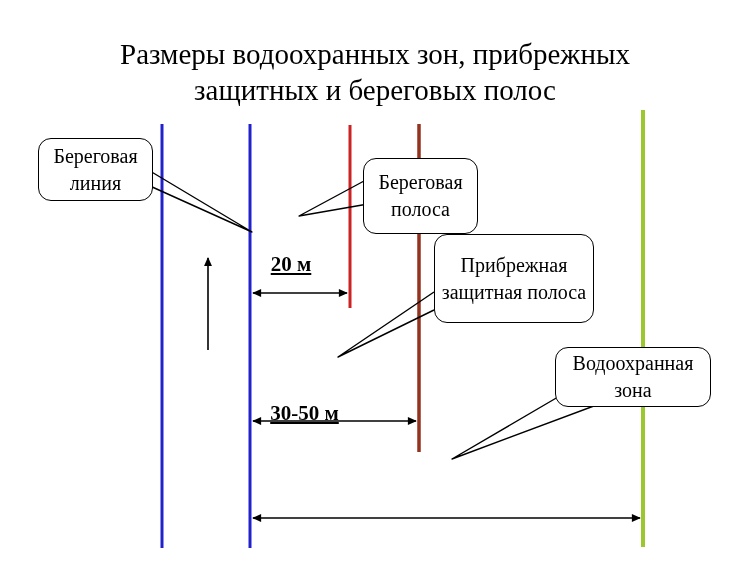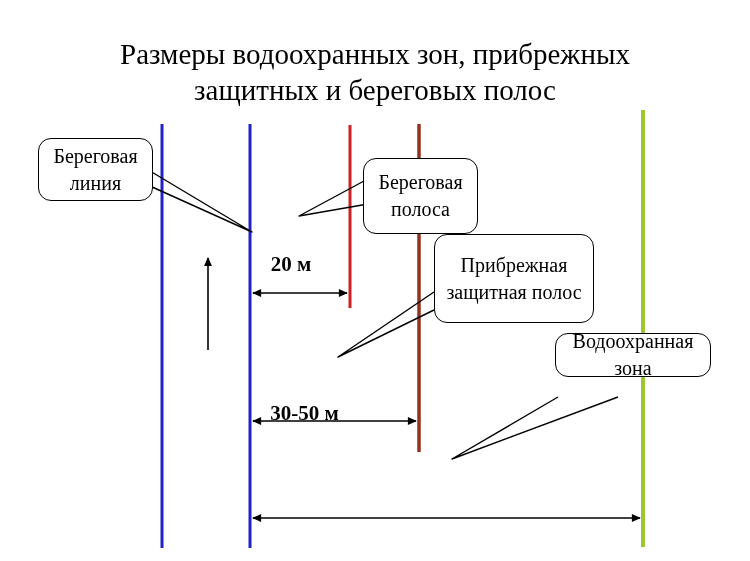--- a/index.html
+++ b/index.html
@@ -63,20 +63,21 @@
     font-size: 20px;
     line-height: 27px;
     padding: 2px 6px;
   }
   .dim-label {
     position: absolute;
     text-align: center;
     font-size: 21px;
     font-weight: bold;
     white-space: nowrap;
+    text-decoration: underline;
   }
   .ah { fill: var(--ink, #000000); }
 </style>
 </head>
 <body>
 
 <div class="stage">
 
   <div class="title">
     <span class="title-inner">Размеры водоохранных зон, прибрежных защитных и береговых полос</span>
@@ -104,22 +105,22 @@
     <polyline class="tail" points="150,171 252,232 150,186"></polyline>
     <polyline class="tail" points="364,181 299,216 368,204"></polyline>
     <polyline class="tail" points="434,292 338,357 434,310"></polyline>
     <polyline class="tail" points="558,397 452,459 618,397"></polyline>
   </svg>
 
   <div class="bubble" style="left:38px; top:138px; width:115px; height:63px;">Береговая линия</div>
 
   <div class="bubble" style="left:363px; top:150px; width:115px; height:76px;margin-top:8px;">Береговая полоса</div>
 
-  <div class="bubble" style="left:434px; top:234px; width:160px; height:89px;">Прибрежная защитная полос</div>
+  <div class="bubble" style="left:434px; top:234px; width:160px; height:89px;">Прибрежная защитная полоса</div>
 
-  <div class="bubble" style="left:555px; top:333px; width:156px; height:44px;">Водоохранная зона</div>
+  <div class="bubble" style="left:555px; top:347px; width:156px; height:60px;">Водоохранная зона</div>
 
   <div class="dim-label" style="left:246px; top:252px; width:90px;">20 м</div>
 
   <div class="dim-label" style="left:252px; top:401px; width:105px;">30-50 м</div>
 
 
 </div>
 
 </body></html>

